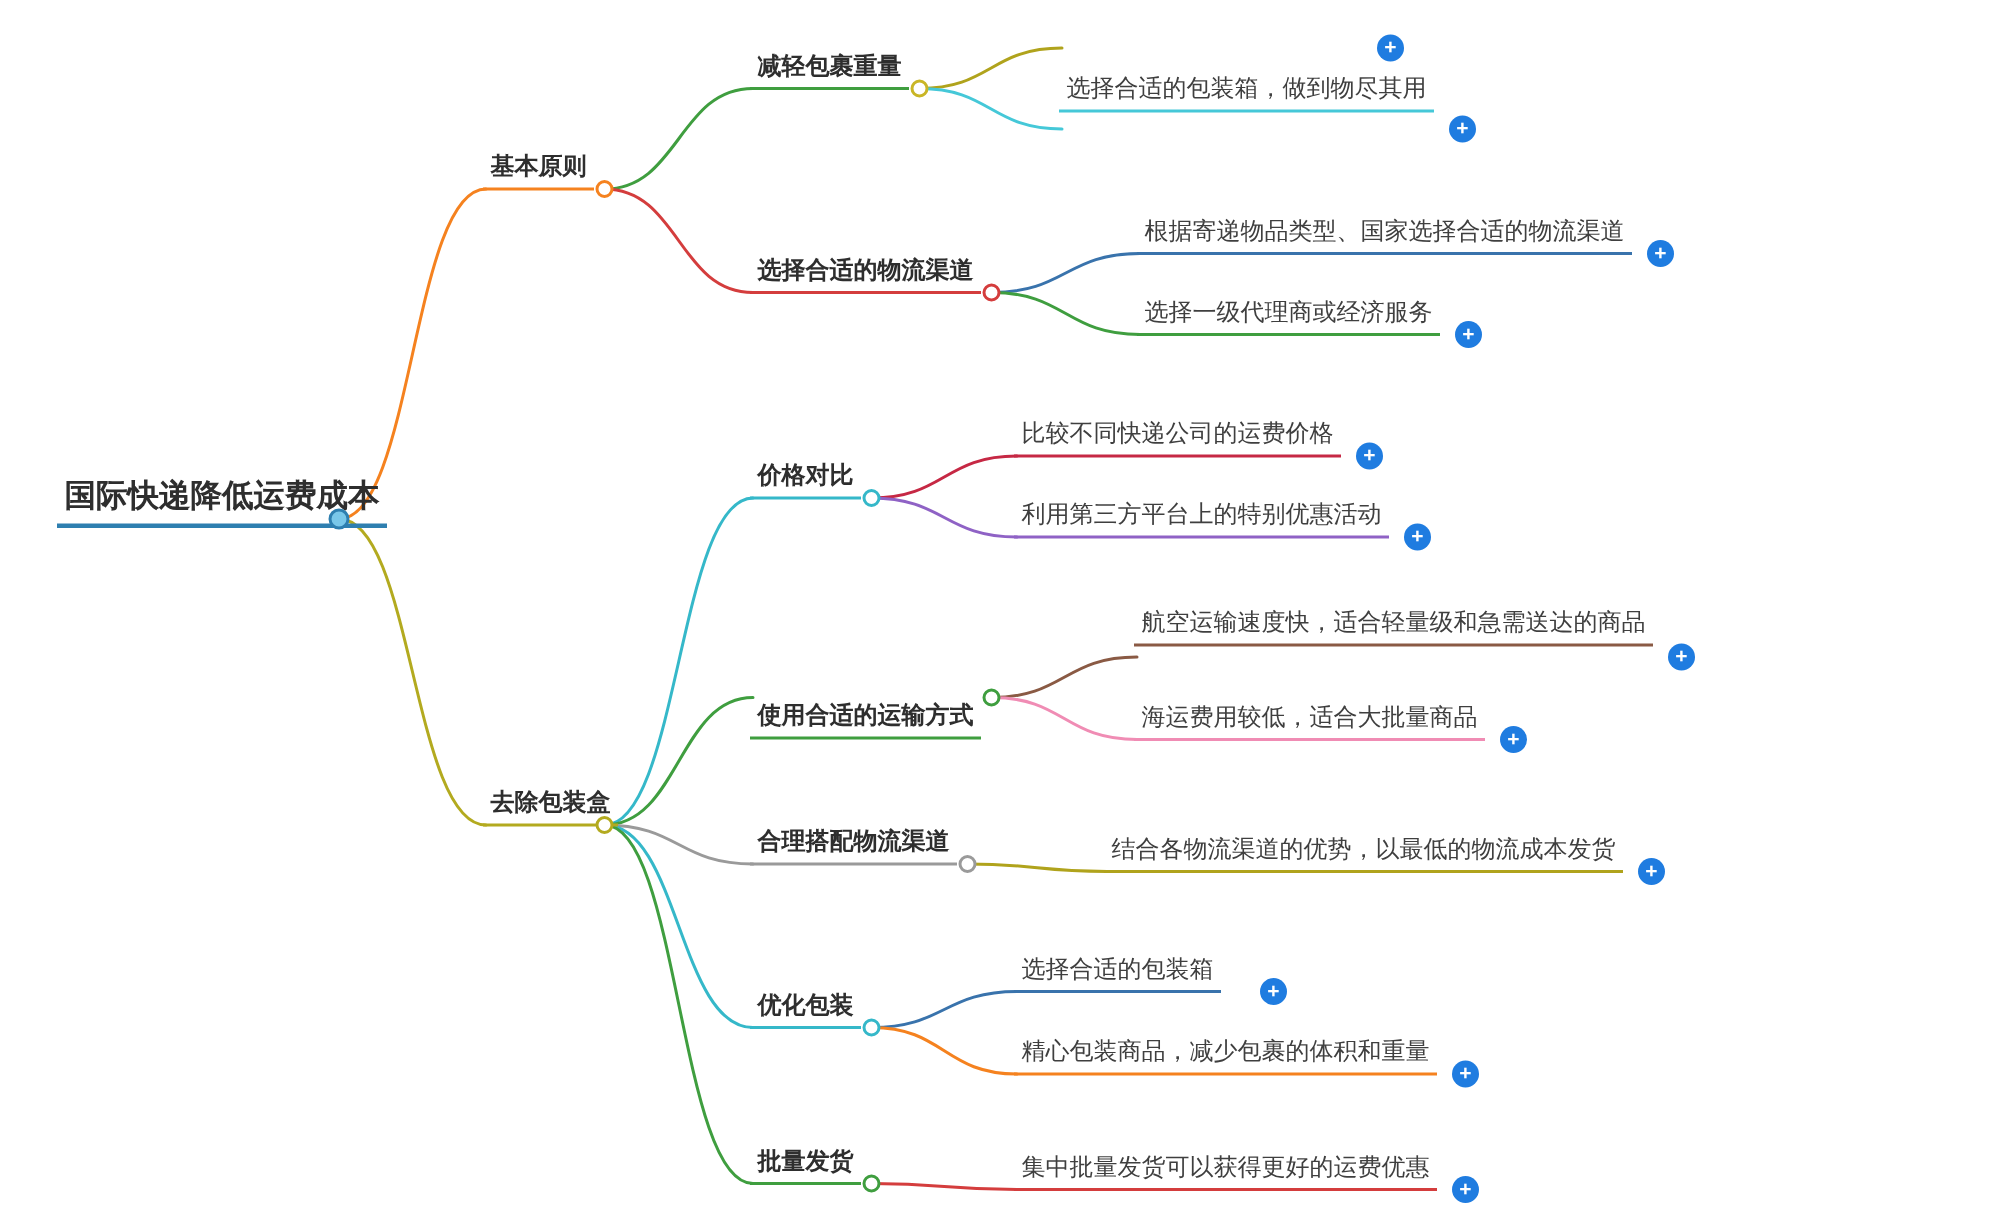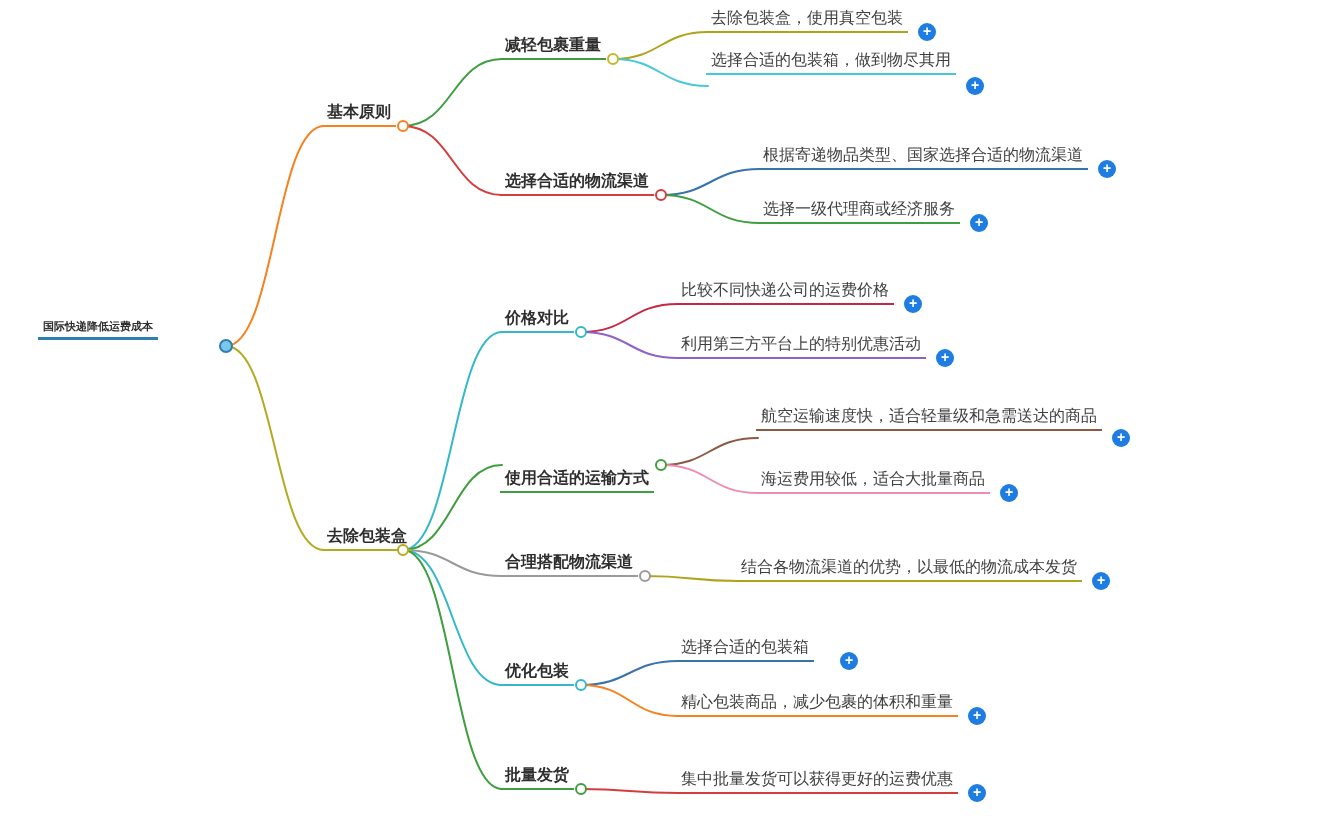--- a/index.html
+++ b/index.html
@@ -9,22 +9,22 @@
     background: #ffffff; overflow: hidden;
     font-family: "Liberation Sans", "DejaVu Sans", sans-serif;
   }
   #mindmap { position: relative; width: 1337px; height: 820px; }
   #edge-layer { position: absolute; left: 0; top: 0; z-index: 0; }
   .label {
     position: absolute; z-index: 2; white-space: nowrap;
     border-bottom: 2px solid #000; padding: 0 5px 3px;
     font-size: 16px; line-height: 1.25; color: #3f3f3f; cursor: default;
   }
-  .label.branch, .label.root { font-weight: 700; color: #2e2e2e; }
-  .label.root { font-size: 11px; border-bottom-width: 3px; }
+  .label.branch, .label.root { font-weight: 700; color: #2e2e2e; font-family: Liberation Mono, monospace; }
+  .label.root { font-size: 21px; border-bottom-width: 3px; }
   .circle {
     position: absolute; z-index: 3; width: 12px; height: 12px;
     border: 2px solid #888; border-radius: 50%; background: #ffffff;
   }
   .circle.root-circle { width: 14px; height: 14px; }
   .plus {
     position: absolute; z-index: 3; width: 18px; height: 18px;
     border-radius: 50%; color: #ffffff; font-size: 14px; font-weight: 700;
     line-height: 17px; text-align: center;
   }
@@ -52,21 +52,20 @@
       <path d="M 645 576 C 691.5 576, 691.5 581, 738 581" fill="none" stroke="#b0a31c" stroke-width="2" stroke-linecap="round"></path>
       <path d="M 403 550 C 452.5 550, 452.5 685, 502 685" fill="none" stroke="#35b8c9" stroke-width="2" stroke-linecap="round"></path>
       <path d="M 581 685 C 629.5 685, 629.5 661, 678 661" fill="none" stroke="#3973ac" stroke-width="2" stroke-linecap="round"></path>
       <path d="M 581 685 C 629.5 685, 629.5 716, 678 716" fill="none" stroke="#f5821f" stroke-width="2" stroke-linecap="round"></path>
       <path d="M 403 550 C 452.5 550, 452.5 789, 502 789" fill="none" stroke="#3f9e3f" stroke-width="2" stroke-linecap="round"></path>
       <path d="M 581 789 C 629.5 789, 629.5 793, 678 793" fill="none" stroke="#d43d3d" stroke-width="2" stroke-linecap="round"></path>
     </svg>
 <div class="label root" style="left: 38px; border-bottom-color: rgb(46, 127, 176); top: 320px;">国际快递降低运费成本</div>
     <div class="label branch" style="left: 322px; border-bottom-color: rgb(245, 130, 31); top: 102px;">基本原则</div>
     <div class="label branch" style="left: 500px; border-bottom-color: rgb(63, 158, 63); top: 35px;">减轻包裹重量</div>
-    <div class="label leaf" style="left: 706px; border-bottom-color: rgb(176, 163, 28); top: 8px;">去除包装盒，使用真空包装</div>
     <div class="label leaf" style="left: 706px; border-bottom-color: rgb(69, 200, 216); top: 50px;">选择合适的包装箱，做到物尽其用</div>
     <div class="label branch" style="left: 500px; border-bottom-color: rgb(212, 61, 61); top: 171px;">选择合适的物流渠道</div>
     <div class="label leaf" style="left: 758px; border-bottom-color: rgb(57, 115, 172); top: 145px;">根据寄递物品类型、国家选择合适的物流渠道</div>
     <div class="label leaf" style="left: 758px; border-bottom-color: rgb(63, 158, 63); top: 199px; text-align: center;">选择一级代理商或经济服务</div>
     <div class="label branch" style="left: 322px; border-bottom-color: rgb(179, 170, 31); top: 526px;">去除包装盒</div>
     <div class="label branch" style="left: 500px; border-bottom-color: rgb(53, 184, 201); top: 308px;">价格对比</div>
     <div class="label leaf" style="left: 676px; border-bottom-color: rgb(198, 40, 68); top: 280px;">比较不同快递公司的运费价格</div>
     <div class="label leaf" style="left: 676px; border-bottom-color: rgb(143, 98, 197); top: 334px;">利用第三方平台上的特别优惠活动</div>
     <div class="label branch" style="left: 500px; border-bottom-color: rgb(63, 158, 63); top: 441px; margin-top: 27px;">使用合适的运输方式</div>
     <div class="label leaf" style="left: 756px; border-bottom-color: rgb(138, 90, 68); top: 406px;">航空运输速度快，适合轻量级和急需送达的商品</div>

